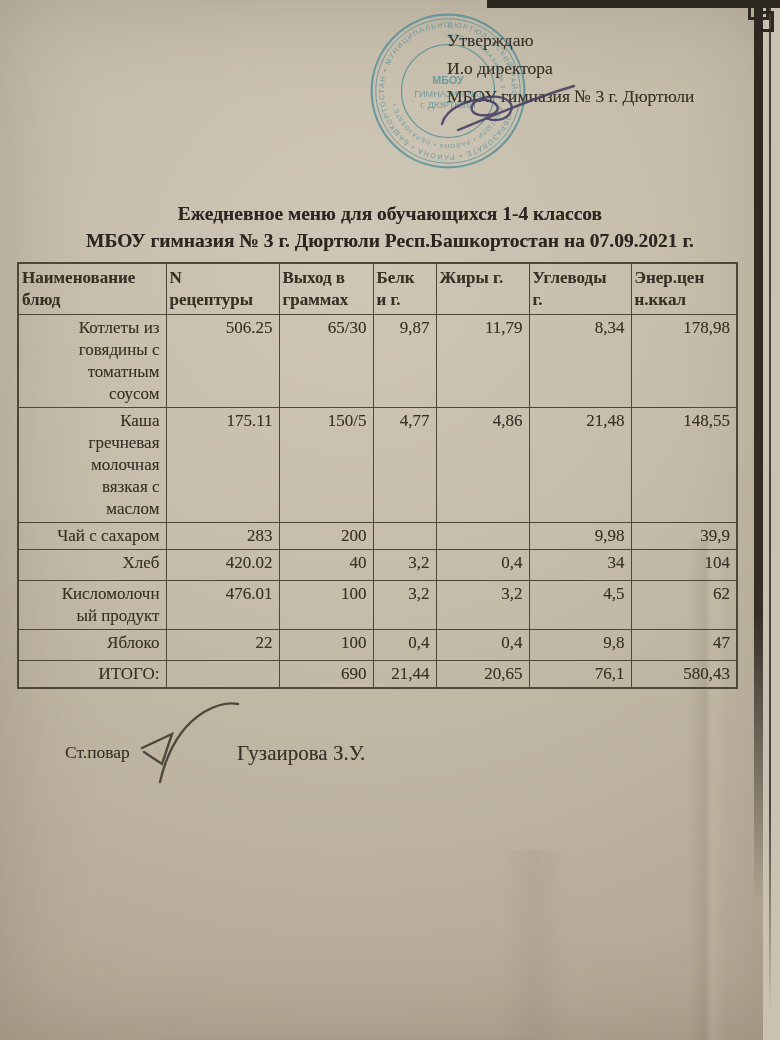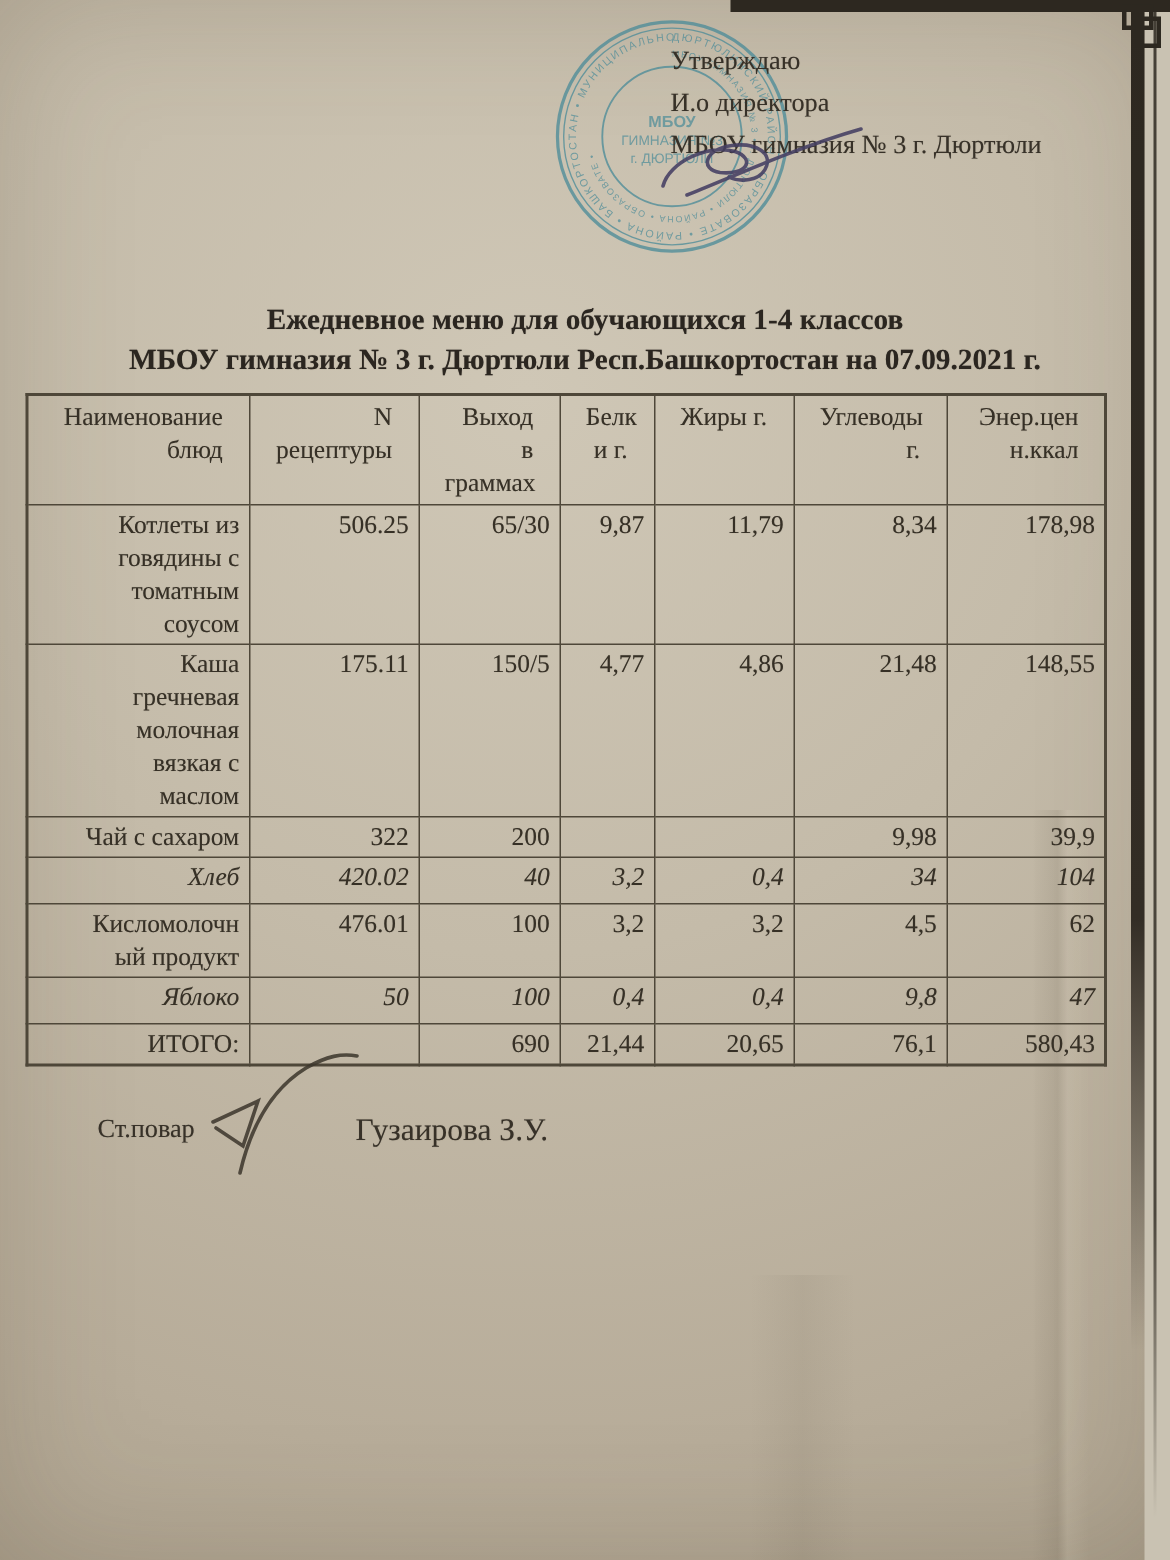--- a/index.html
+++ b/index.html
@@ -31,25 +31,25 @@
   .sig-director{position:absolute;left:428px;top:84px;width:160px;height:52px;}
 
   .doc-title{position:absolute;left:10px;top:200px;width:760px;text-align:center;
     font-weight:bold;font-size:19.5px;line-height:27px;color:#2b2620;
     text-shadow:0 0 0.6px rgba(43,38,32,0.45);}
 
   table.menu{position:absolute;left:17px;top:262px;width:719px;border-collapse:collapse;
     table-layout:fixed;font-size:17px;color:#363026;border:2px solid #4e4739;
     text-shadow:0 0 0.5px rgba(54,48,38,0.35);}
   table.menu th, table.menu td{border:1.5px solid #4e4739;vertical-align:top;white-space:pre-line;}
-  table.menu th{font-weight:normal;text-align:right;padding:3px 17px;line-height:22px;}
+  table.menu th{font-weight:bold;text-align:left;padding:3px 3px;line-height:22px;}
   table.menu td{text-align:right;padding:2px 6px;line-height:22px;}
   table.menu tr.total td:first-child{font-weight:normal;}
   table.menu tr.row-chai{height:27px;margin-top:39px;}
-  table.menu tr.row-single{height:31px;font-style:italic;}
+  table.menu tr.row-single{height:31px;}
   col.c1{width:148px}col.c2{width:113px}col.c3{width:94px}col.c4{width:63px}
   col.c5{width:93px}col.c6{width:102px}col.c7{width:106px}
 
   .footer-role{position:absolute;left:65px;top:742px;font-size:17.5px;color:#373128;
     text-shadow:0 0 0.6px rgba(60,54,44,0.4);}
   .footer-name{position:absolute;left:237px;top:741px;font-size:21px;color:#373128;
     text-shadow:0 0 0.6px rgba(60,54,44,0.4);}
   .sig-cook{position:absolute;left:126px;top:690px;width:120px;height:100px;}
 </style>
 </head>
@@ -149,21 +149,21 @@
 маслом</td>
           <td>175.11</td>
           <td>150/5</td>
           <td>4,77</td>
           <td>4,86</td>
           <td>21,48</td>
           <td>148,55</td>
         </tr>
         <tr class="row-chai">
           <td>Чай с сахаром</td>
-          <td>322</td>
+          <td>283</td>
           <td>200</td>
           <td></td>
           <td></td>
           <td>9,98</td>
           <td>39,9</td>
         </tr>
         <tr class="row-single">
           <td>Хлеб</td>
           <td>420.02</td>
           <td>40</td>
@@ -177,21 +177,21 @@
 ый продукт</td>
           <td>476.01</td>
           <td>100</td>
           <td>3,2</td>
           <td>3,2</td>
           <td>4,5</td>
           <td>62</td>
         </tr>
         <tr class="row-single">
           <td>Яблоко</td>
-          <td>50</td>
+          <td>22</td>
           <td>100</td>
           <td>0,4</td>
           <td>0,4</td>
           <td>9,8</td>
           <td>47</td>
         </tr>
         <tr class="total">
           <td>ИТОГО:</td>
           <td></td>
           <td>690</td>

